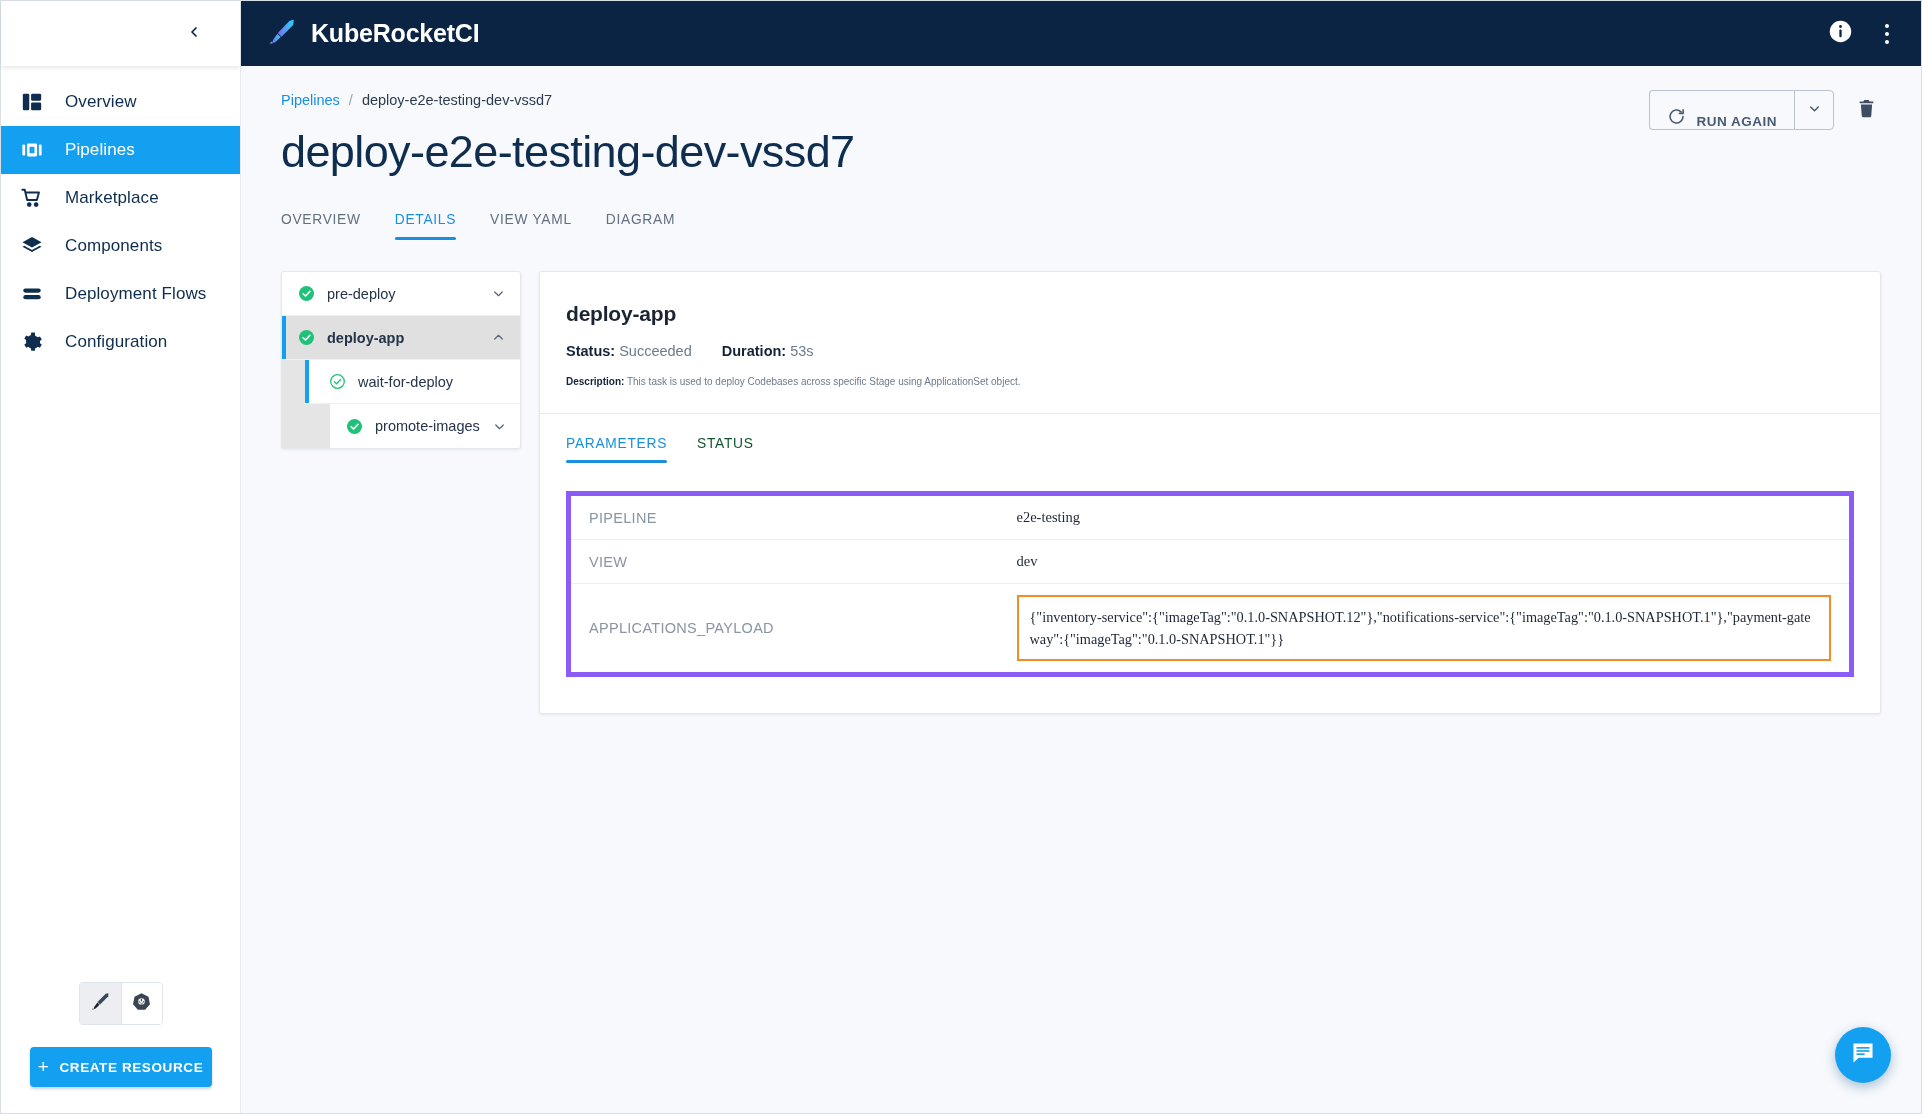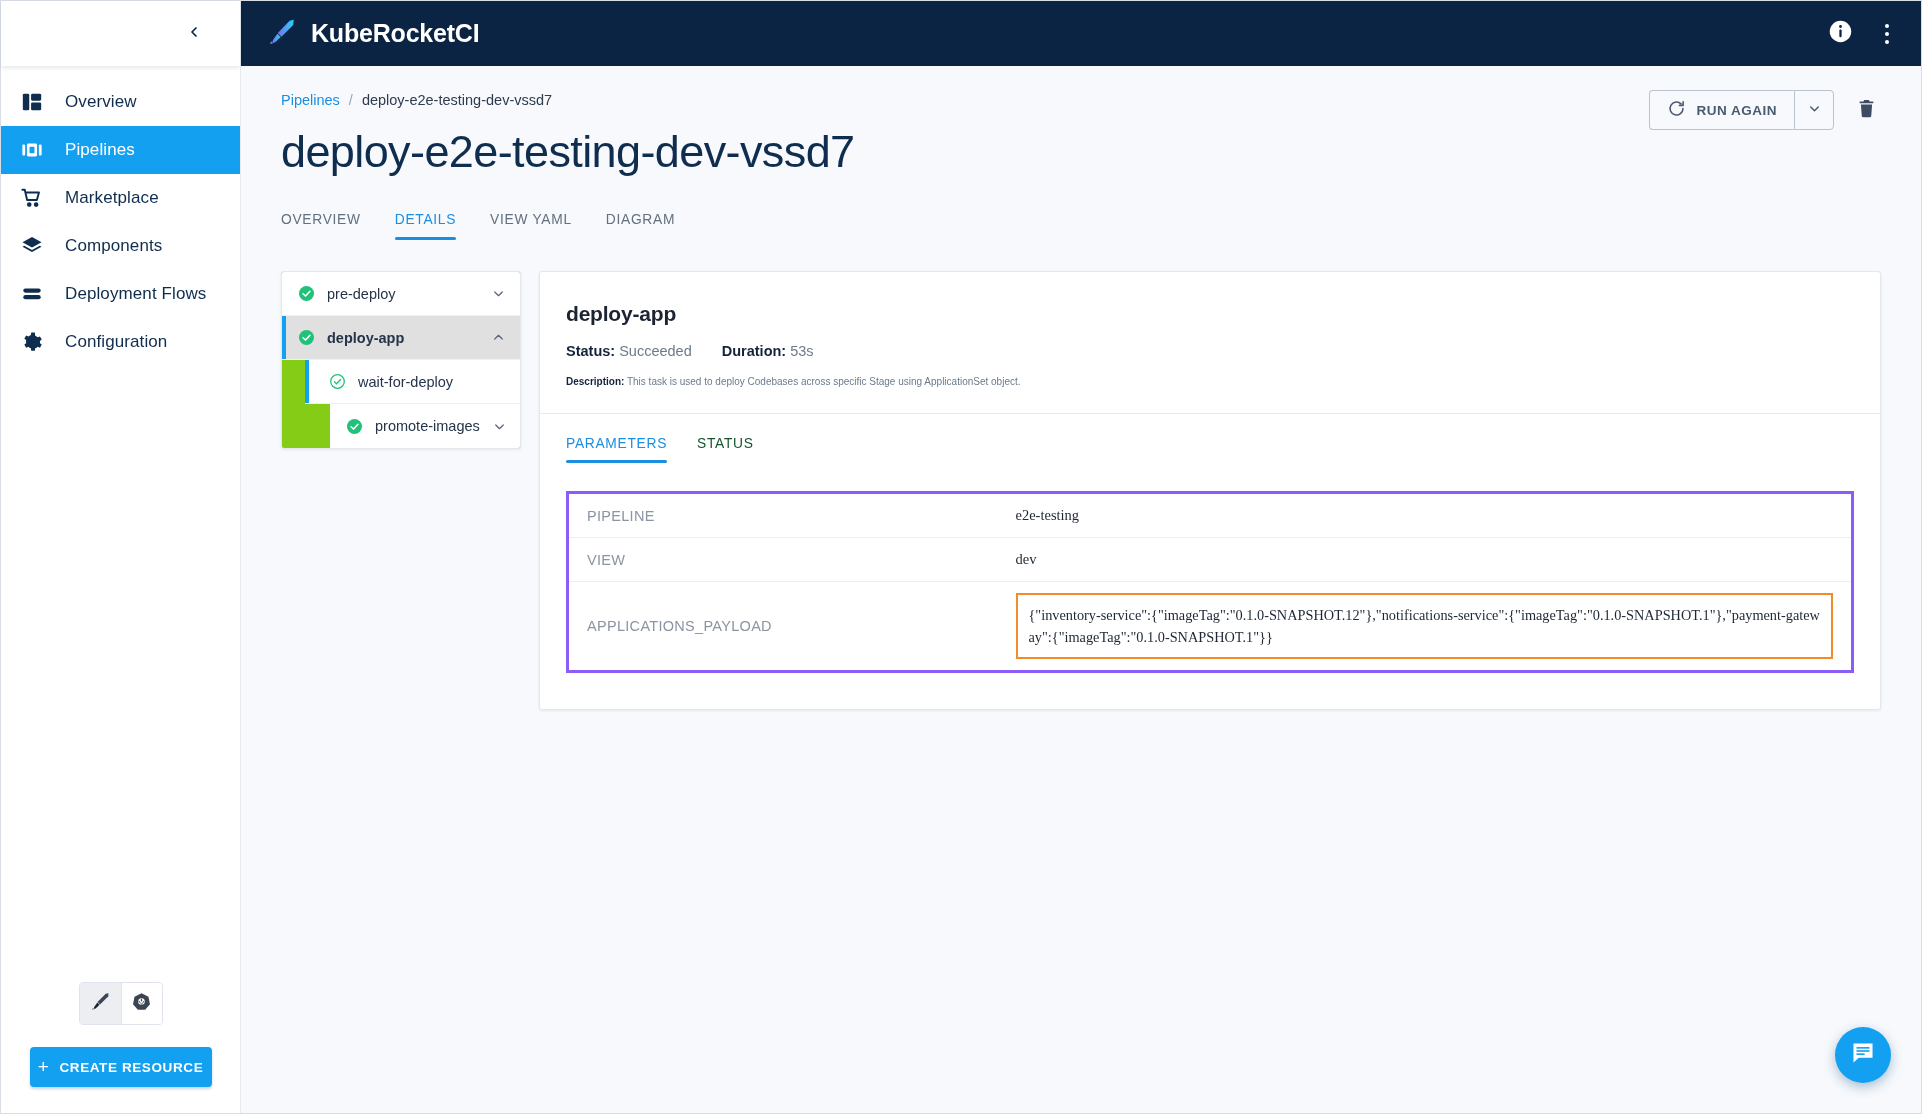--- a/index.html
+++ b/index.html
@@ -176,23 +176,23 @@
     gap: 18px;
   }
   .split-btn { display: flex; }
   .run-btn {
     height: 40px;
     border: 1px solid #b9c2ce;
     border-right: none;
     border-radius: 4px 0 0 4px;
     background: #f7f9fc;
     display: flex;
-    align-items: center;
+    align-items: flex-end;
     gap: 11px;
-    padding: 13px 17px;
+    padding: 0 17px;
     color: #4a5a70;
     font-size: 13.5px;
     font-weight: bold;
     letter-spacing: .5px;
     cursor: pointer;
   }
   .run-caret {
     height: 40px; width: 40px;
     border: 1px solid #b9c2ce;
     border-radius: 0 4px 4px 0;
@@ -234,21 +234,21 @@
     display: flex;
     gap: 0;
     margin-top: 30px;
     align-items: flex-start;
   }
 
   
   .stages {
     width: 240px;
     min-width: 240px;
-    background: #84cc16;
+    background: #e5e5e5;
     border: 1px solid #e4e8ee;
     border-radius: 3px;
     box-shadow: 0 1px 3px rgba(20,40,70,.08);
     overflow: hidden;
   }
   .stage {
     height: 44px;
     display: flex;
     align-items: center;
     padding: 0 14px 0 16px;
@@ -336,21 +336,21 @@
     position: absolute;
     left: 0; right: 0; bottom: 0;
     height: 3px;
     background: #1a8fe0;
     border-radius: 2px;
   }
 
   .params-wrap { padding: 28px 26px 36px 26px; }
   .ptable {
     width: 100%;
-    border: 3px solid #8b5cf6;
+    border: 5px solid #8b5cf6;
     border-collapse: collapse;
     table-layout: fixed;
   }
   .ptable tr { border-bottom: 1px solid #ebeff4; }
   .ptable tr:last-child { border-bottom: none; }
   .ptable td { padding: 13px 18px; vertical-align: middle; font-size: 14.5px; }
   .ptable td.k { width: 430px; color: #8a94a3; letter-spacing: .3px; }
   .ptable td.v { color: #1d2735; word-break: break-all; font-family: Liberation Serif, serif; }
   .ptable tr.tall td { padding-top: 11px; padding-bottom: 11px; }
   .payload-box {

